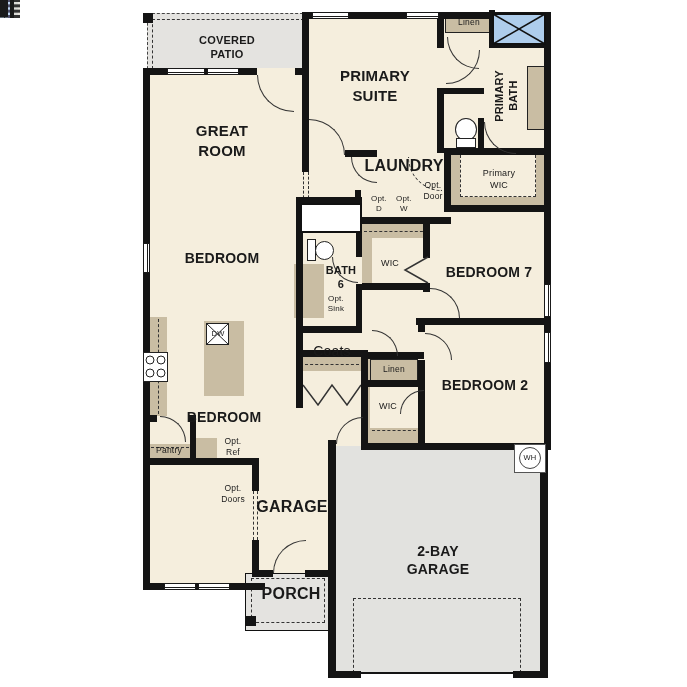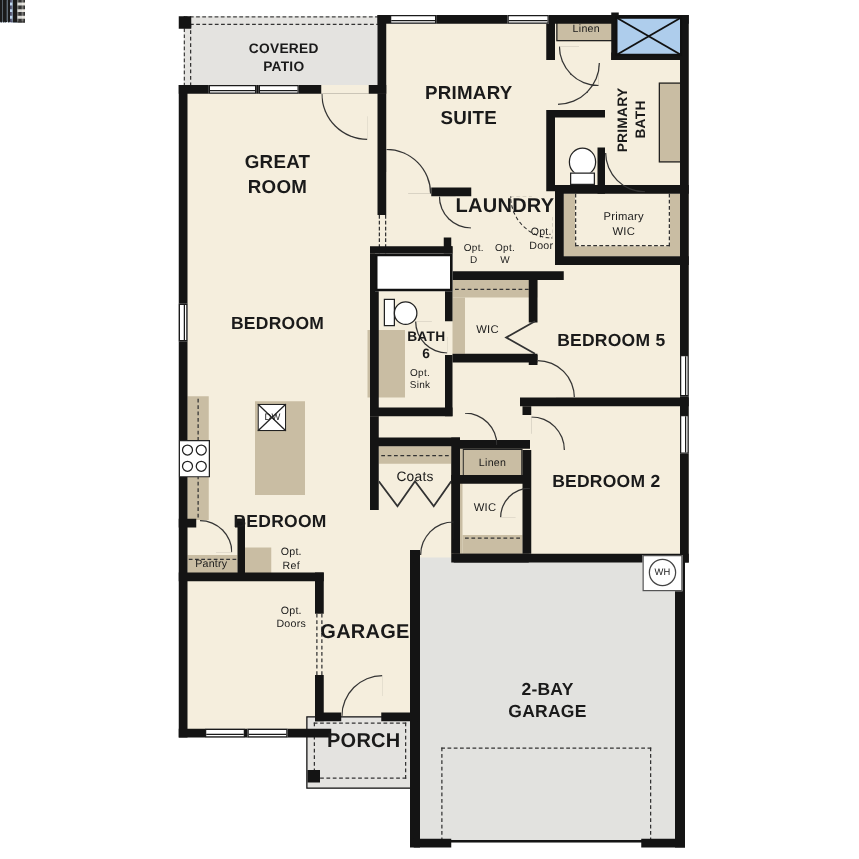--- a/index.html
+++ b/index.html
@@ -224,30 +224,30 @@
 SUITE</span>
   <span class="lbl med" style="left:222px;top:258px">BEDROOM</span>
   <span class="lbl med" style="left:224px;top:417px">BEDROOM</span>
   <span class="lbl cap" style="left:404px;top:166px">LAUNDRY</span>
   <span class="lbl b11 vert" style="left:506px;top:96px">PRIMARY
 BATH</span>
   <span class="lbl sm" style="left:499px;top:180px">Primary
 WIC</span>
   <span class="lbl b11" style="left:341px;top:277px">BATH
 6</span>
-  <span class="lbl med" style="left:489px;top:272px">BEDROOM 5</span>
+  <span class="lbl med" style="left:489px;top:272px">BEDROOM 7</span>
   <span class="lbl med" style="left:485px;top:385px">BEDROOM 2</span>
   <span class="lbl cap" style="left:292px;top:507px">GARAGE</span>
   <span class="lbl cap" style="left:291px;top:594px">PORCH</span>
   <span class="lbl med" style="left:438px;top:560px">2-BAY
 GARAGE</span>
 
   <span class="lbl xs" style="left:469px;top:23px;font-size:8.5px">Linen</span>
   <span class="lbl xs" style="left:394px;top:370px;font-size:8.5px">Linen</span>
-  <span class="lbl xs" style="left:332px;top:382px;font-size:11px">Coats</span>
+  <span class="lbl xs" style="left:332px;top:351px;font-size:14px">Coats</span>
   <span class="lbl sm" style="left:390px;top:264px">WIC</span>
   <span class="lbl sm" style="left:388px;top:407px">WIC</span>
   <span class="lbl xs" style="left:169px;top:451px;font-size:8.5px">Pantry</span>
 
   <span class="lbl xs" style="left:379px;top:204px">Opt.
 D</span>
   <span class="lbl xs" style="left:404px;top:204px">Opt.
 W</span>
   <span class="lbl xs" style="left:433px;top:191px;font-size:8.5px">Opt.
 Door</span>

